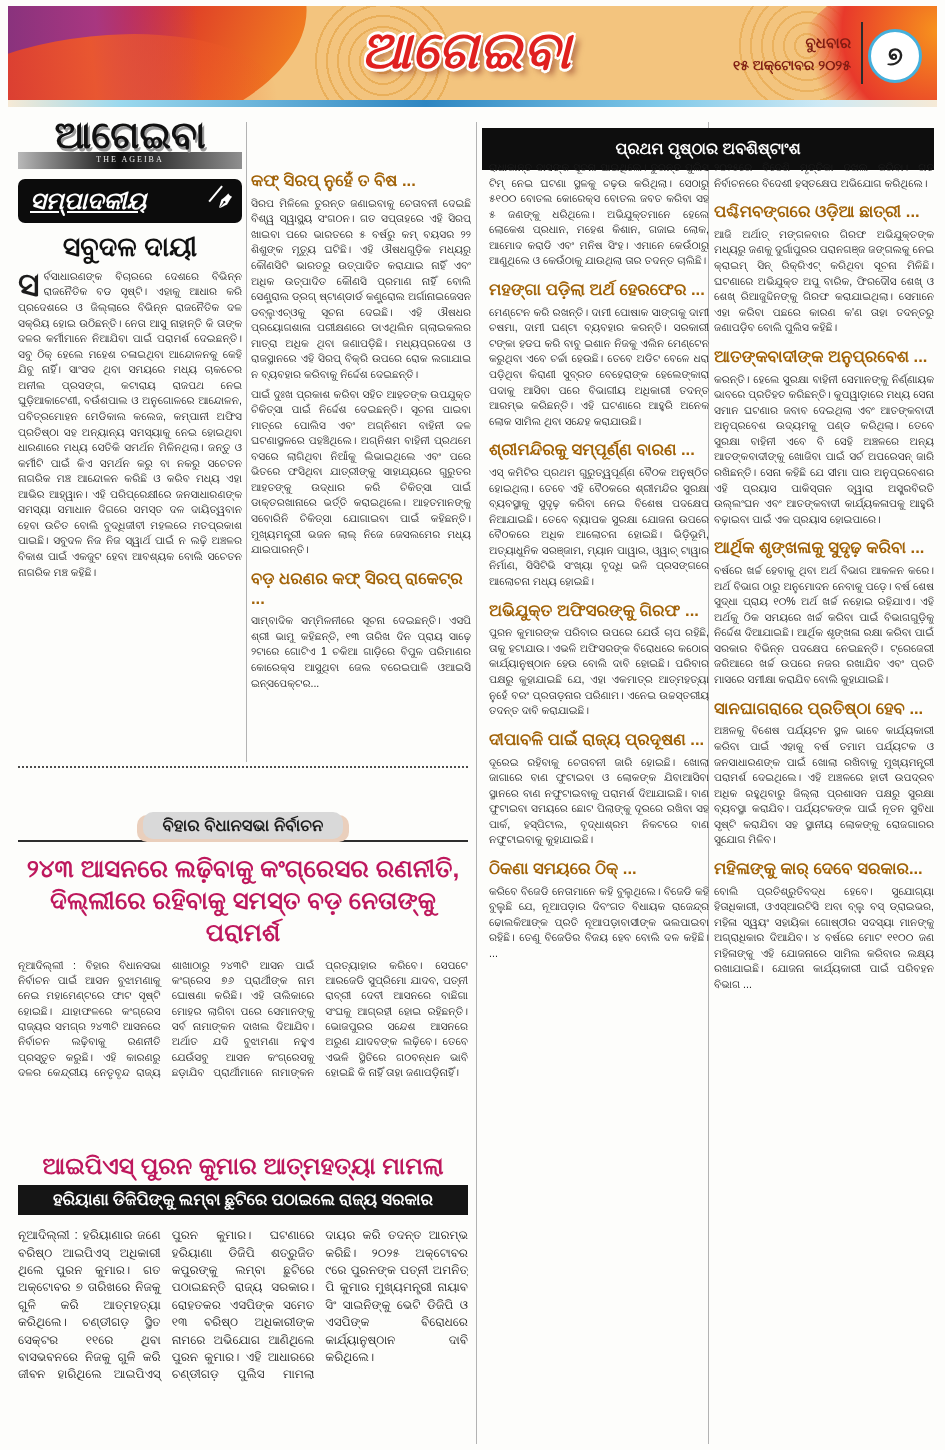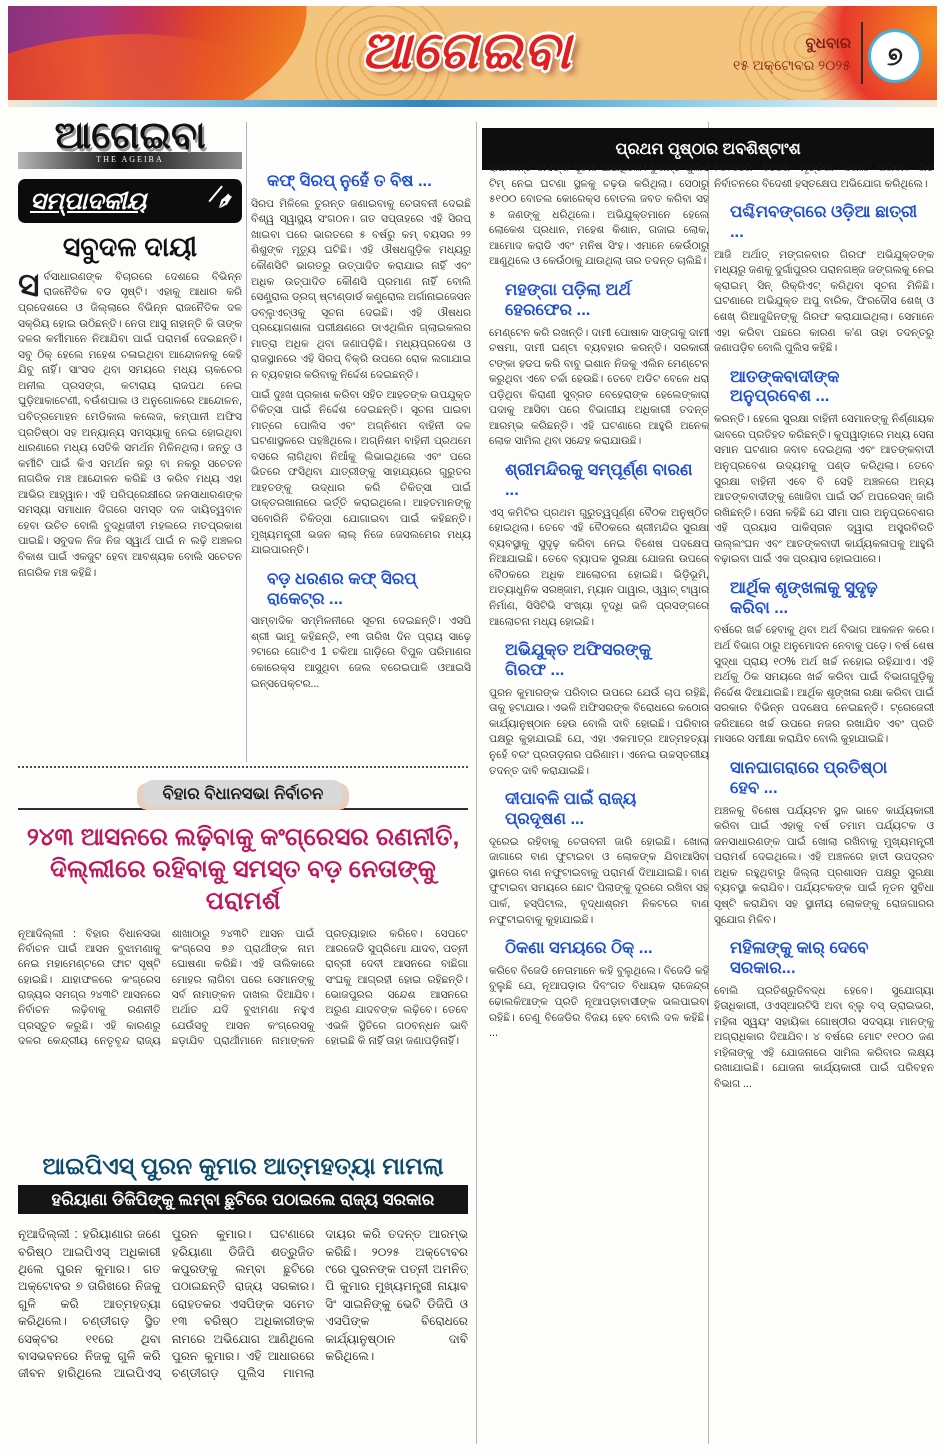--- a/index.html
+++ b/index.html
@@ -16,21 +16,21 @@
     background:repeating-radial-gradient(circle,rgba(221,148,44,.55) 0 2px,rgba(221,148,44,0) 2px 11px);}
   .m1{left:300px;top:-20px;width:150px;height:150px;opacity:.8;}
   .m2{right:55px;top:-35px;width:150px;height:150px;opacity:.7;}
   .corner{position:absolute;right:-50px;top:-20px;width:190px;height:150px;border-radius:50%;
     background:radial-gradient(circle at 75% 30%,#f7941d,#e8392b 55%,rgba(216,31,38,0) 75%);}
   .masthead{position:absolute;left:50%;top:14px;transform:translateX(-53%);font-size:52px;font-weight:800;font-style:italic;
     color:#e0201f;letter-spacing:1px;
     text-shadow:-2px -2px 0 #fff,2px -2px 0 #fff,-2px 2px 0 #fff,2px 2px 0 #fff,0 -3px 0 #fff,0 3px 0 #fff,5px 5px 6px rgba(110,10,10,.55);}
   .dateblock{position:absolute;right:86px;top:26px;text-align:right;color:#7e1b12;line-height:1.5;}
   .weekday{font-size:15px;font-weight:700;}
-  .dateline{font-size:14px;font-weight:400;}
+  .dateline{font-size:14px;font-weight:700;}
   .vbar{position:absolute;right:74px;top:16px;width:2px;height:62px;background:#2c2c2c;}
   .pagecircle{position:absolute;right:15px;top:23px;width:48px;height:48px;border-radius:50%;background:#fff;
     border:3px solid #45b0dc;display:flex;align-items:center;justify-content:center;font-size:26px;font-weight:800;color:#222;}
   .bluestrip{position:absolute;left:8px;right:8px;top:100px;height:7px;
     background:linear-gradient(90deg,#f6ead6,#9bd9ee 12%,#2e86c1 45%,#7ec8e8 70%,#cfeaf5 88%,#f6ead6);}
 
   
   .edcol{position:absolute;left:18px;top:116px;width:224px;height:648px;overflow:hidden;}
   .logobox{text-align:center;}
   .logotext{font-size:38px;font-weight:800;color:#111;line-height:1.05;text-shadow:2px 3px 0 #9a9a9a;}
@@ -50,37 +50,37 @@
   .d3{left:708px;top:122px;height:1322px;}
   .dotted{position:absolute;left:18px;width:450px;border-top:2px dotted #4c4c4c;top:766px;}
 
   
   .sectionbar{position:absolute;left:482px;top:128px;width:452px;height:42px;background:#0e0e0e;color:#fff;
     display:flex;align-items:center;justify-content:center;font-size:16px;font-weight:800;}
   .ncol{position:absolute;width:220px;overflow:hidden;}
   .c1{left:251px;top:160px;height:602px;}
   .c2{left:489px;top:160px;height:1284px;}
   .c3{left:714px;top:160px;height:1284px;}
-  .subhead{font-size:16.5px;font-weight:800;color:#1d4ed8;margin:11px 16px 5px;line-height:1.2;}
+  .subhead{font-size:16.5px;font-weight:800;color:#a16207;margin:11px 0 5px;line-height:1.2;}
   .abody{font-size:10.6px;line-height:1.47;text-align:justify;color:#1d1d1d;margin:0 0 4px;}
 
   
-  .bihar{position:absolute;left:18px;top:774px;width:450px;height:370px;overflow:hidden;}
+  .bihar{position:absolute;left:18px;top:806px;width:450px;height:370px;overflow:hidden;}
   .kickerrow{position:relative;height:36px;margin-top:6px;}
   .kickerline{position:absolute;left:0;right:0;top:28px;border-top:2px solid #2e2e2e;}
   .kicker{position:relative;margin:0 auto;width:max-content;background:#d9d9d9;border-radius:10px;
     padding:4px 20px;font-size:16.5px;font-weight:800;box-shadow:-6px 3px 0 #eacfbc,6px 3px 0 #eacfbc;}
   .bigheadline{text-align:center;font-size:24.5px;font-weight:800;line-height:1.3;color:#be185d;margin-top:5px;}
   .colsbody{margin-top:9px;column-count:3;column-gap:11px;font-size:10.6px;line-height:1.45;
     text-align:justify;height:238px;overflow:hidden;}
 
   
   .ips{position:absolute;left:18px;top:1148px;width:450px;height:297px;overflow:hidden;}
-  .ipshead{text-align:center;font-size:23.5px;font-weight:800;color:#0c4a6e;line-height:1.2;margin-top:4px;}
-  .ipsbar{margin-top:5px;background:#151515;color:#fff;text-align:center;font-size:16.5px;font-weight:800;padding:5px 0;}
+  .ipshead{text-align:center;font-size:23.5px;font-weight:800;color:#be185d;line-height:1.2;margin-top:4px;}
+  .ipsbar{margin-top:5px;background:#151515;color:#fff;text-align:center;font-size:16.5px;font-weight:800;padding:5px 0;font-family:Liberation Serif, serif;}
   .ipsbody{margin-top:12px;column-count:3;column-gap:11px;font-size:12px;line-height:1.45;
     text-align:justify;height:188px;overflow:hidden;}
 </style>
 </head>
 <body>
 
 <div class="page">
 
   <div class="banner">
     <div class="wave w1"></div>

